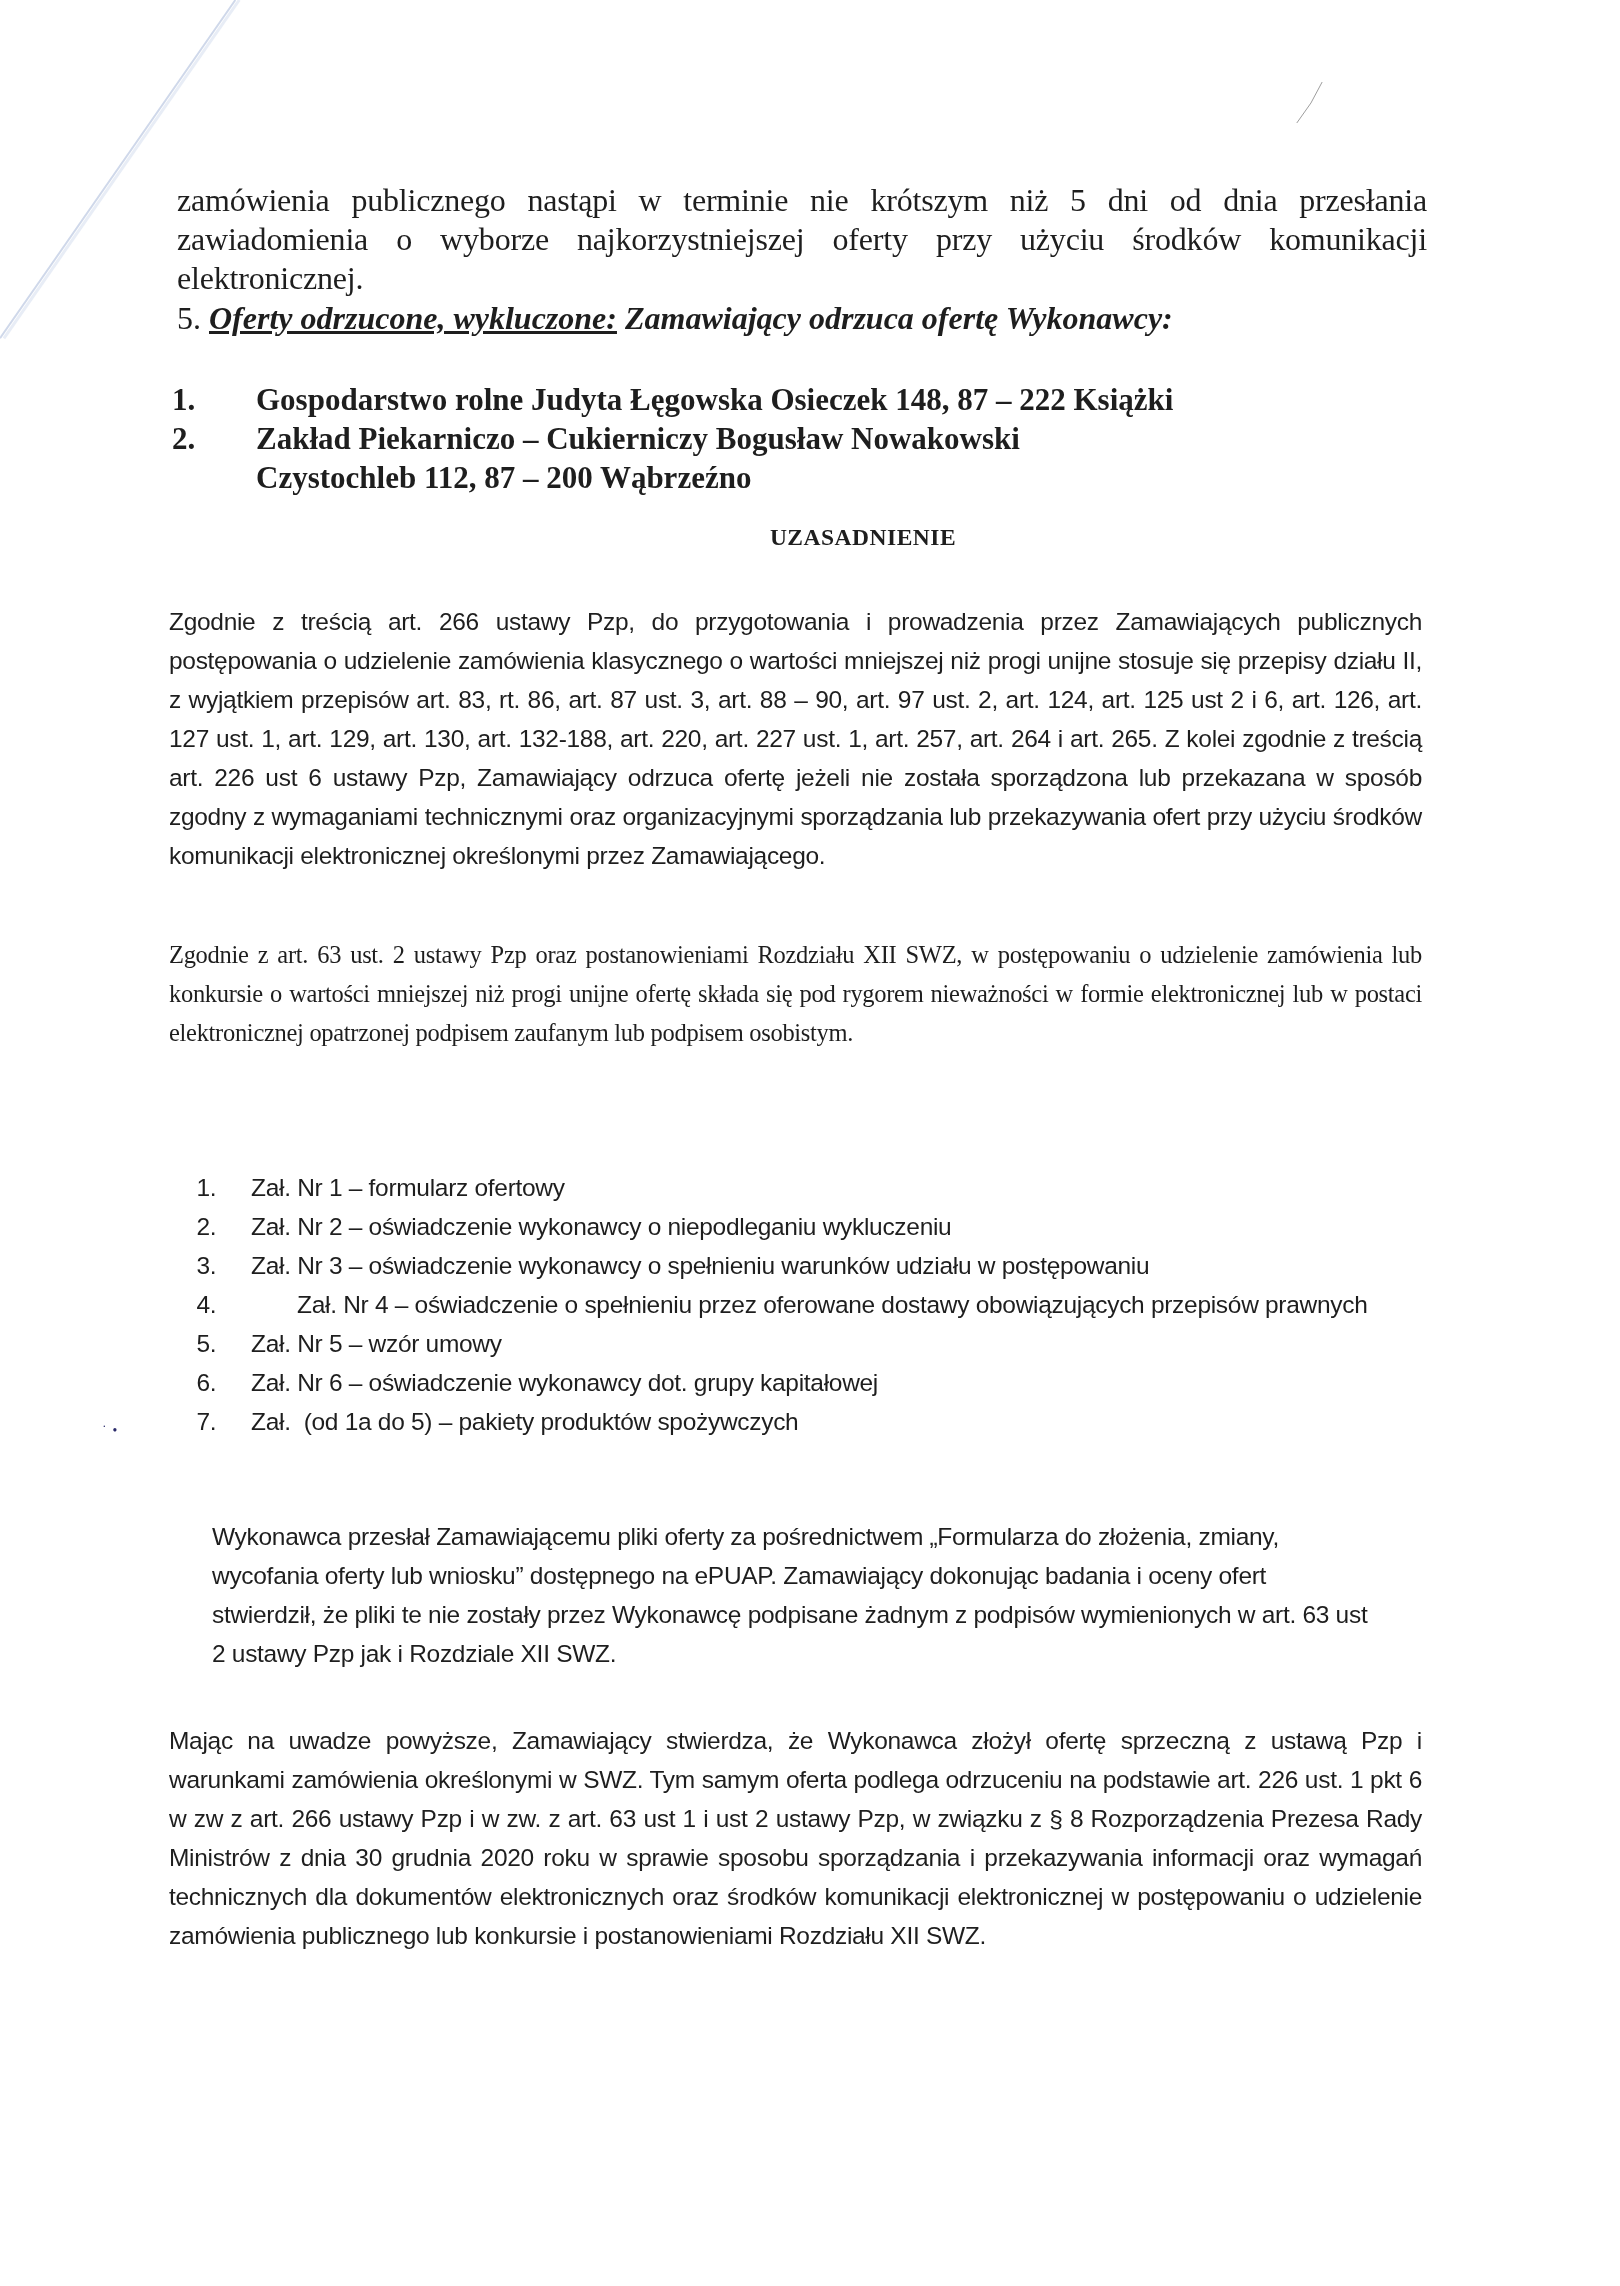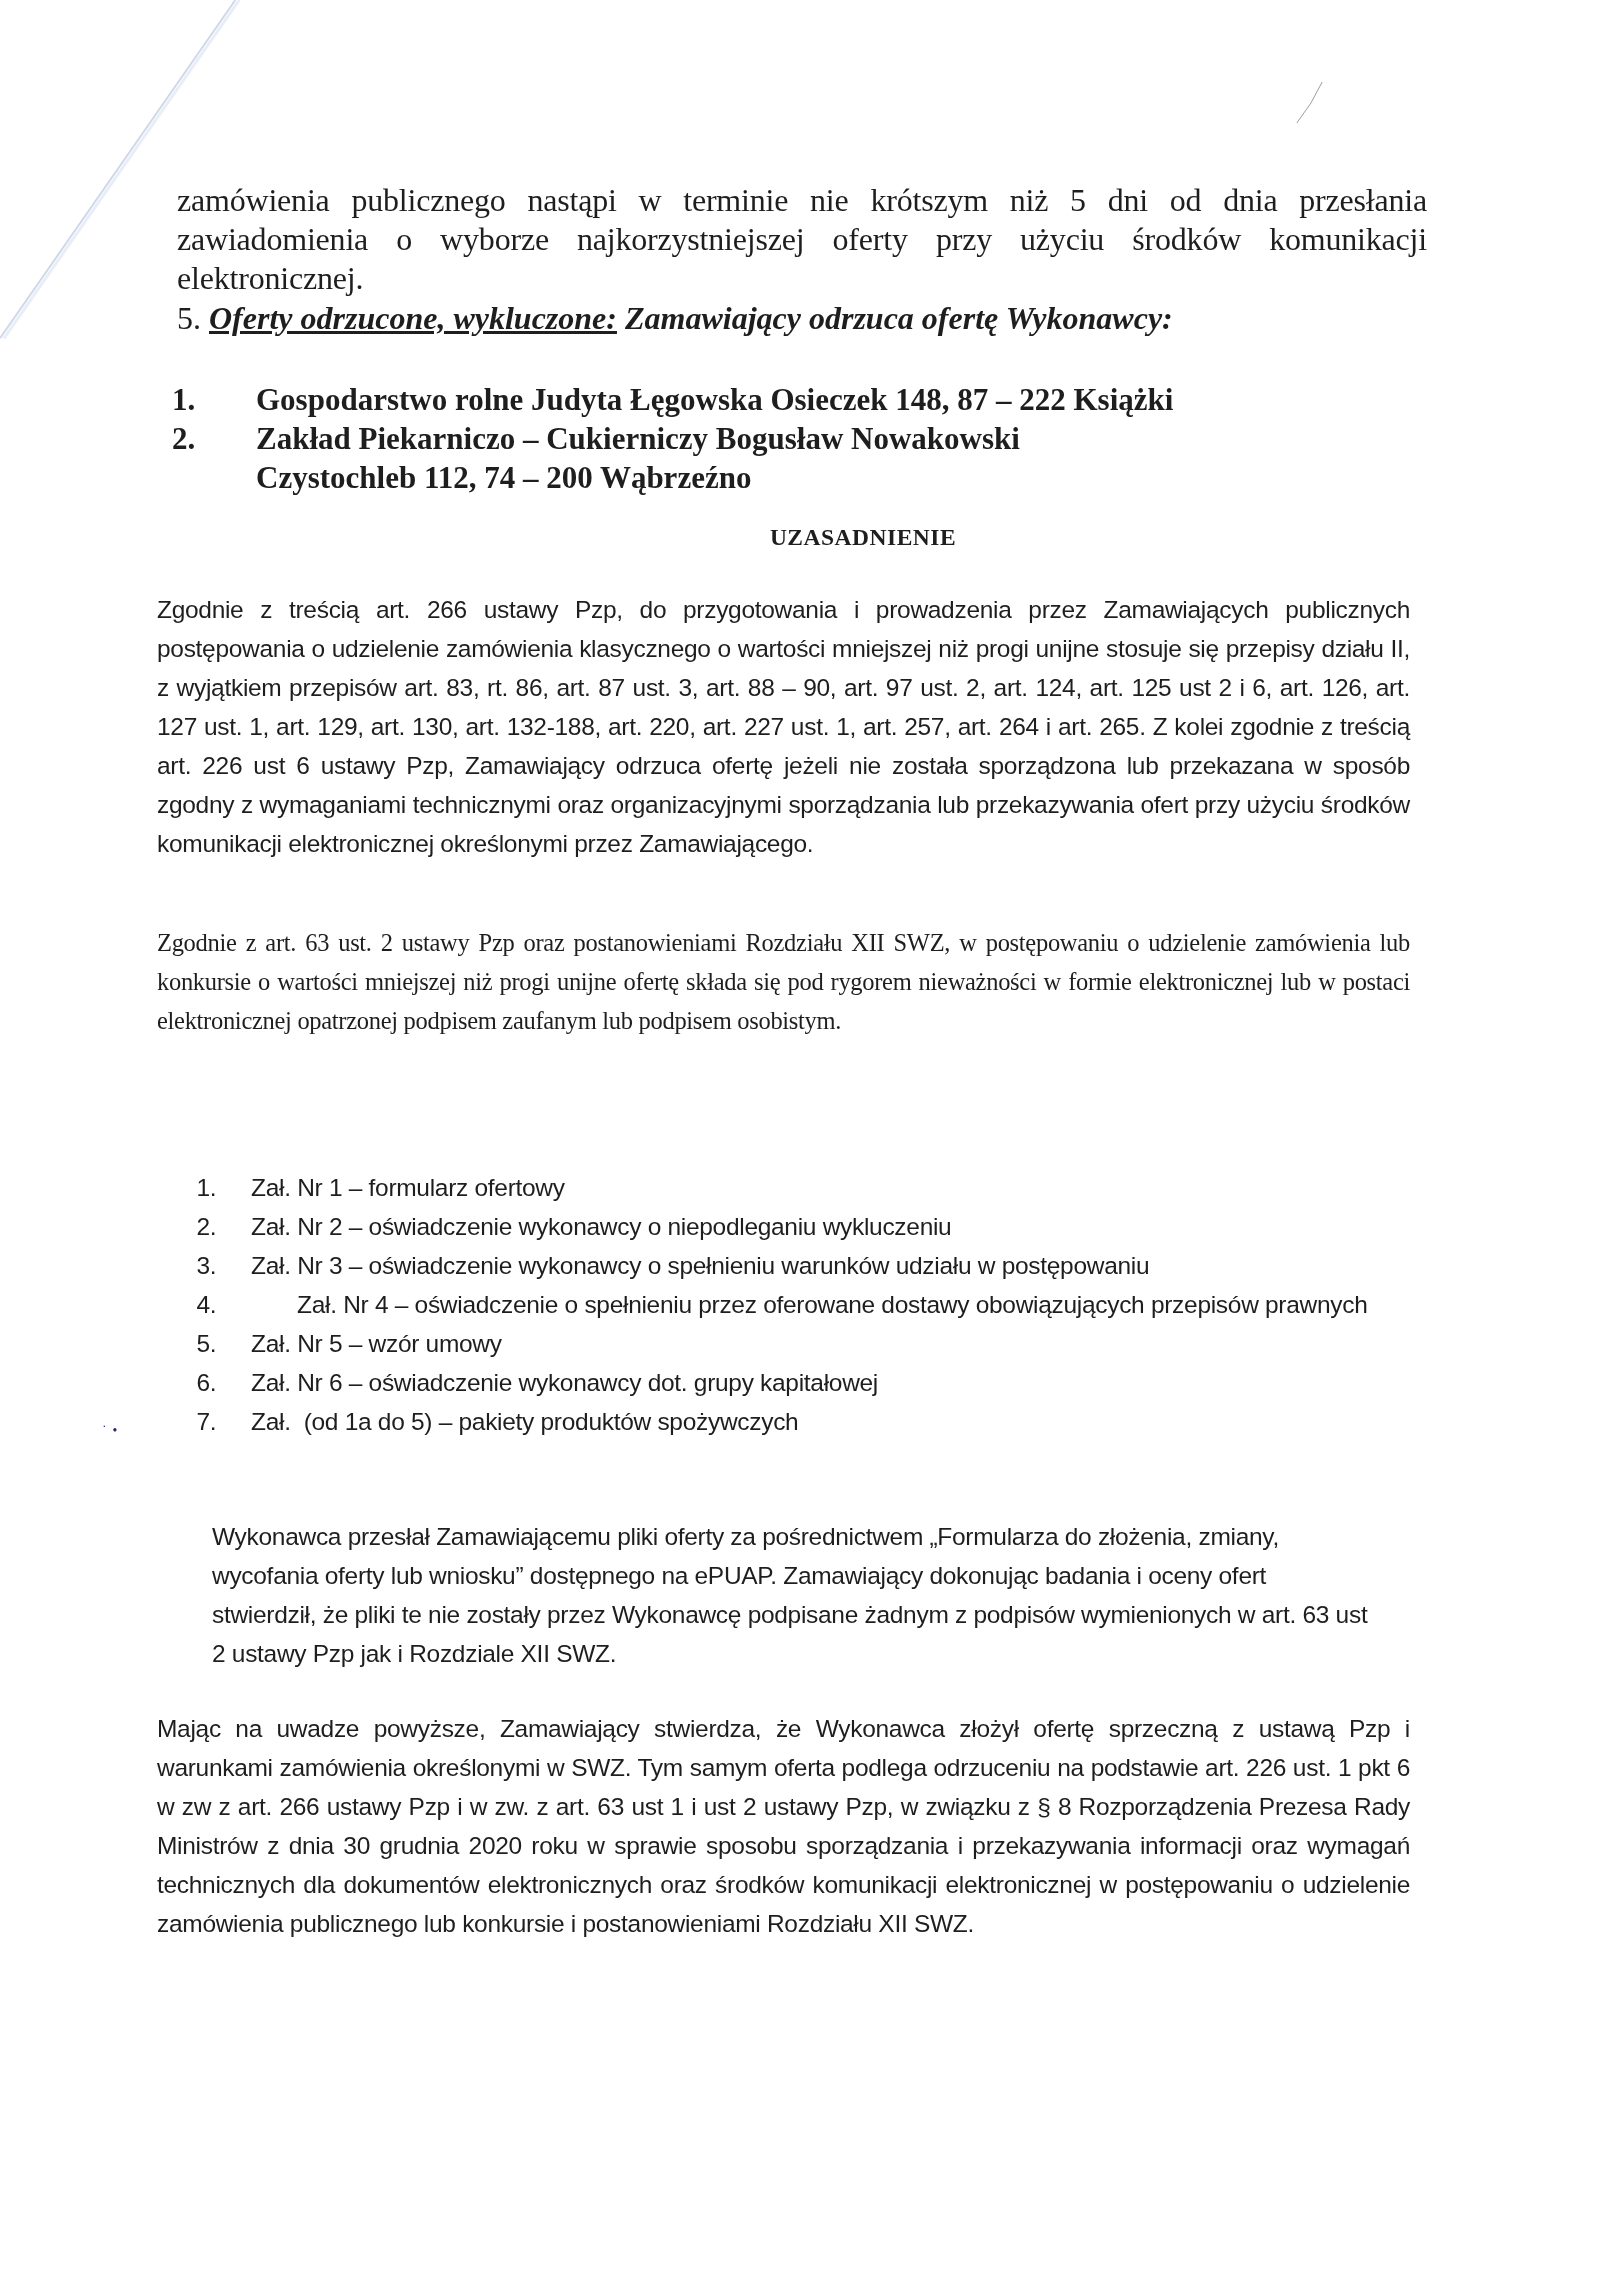--- a/index.html
+++ b/index.html
@@ -88,21 +88,21 @@
     }
 
     
     .body-par {
       position: absolute;
       left: 153px;
       width: 1253px;
       font-size: 24.5px;
       line-height: 39px;
       text-align: justify;
-      margin: 4px;
+      margin: 16px;
       letter-spacing: -0.3px;
     }
     .p1 { top: 586px; }
     .p2 { top: 919px; font-family: Liberation Serif, serif; }
     .p3 { top: 1106px; }
 
     .files-list {
       position: absolute;
       left: 173px; top: 1168px;
       width: 1235px;
@@ -153,21 +153,21 @@
     <span class="rest">Zamawiający odrzuca ofertę Wykonawcy:</span>
   </div>
 
   <ol class="rejected-list serif">
     <li>
       <span class="n">1.</span>
       <span class="t">Gospodarstwo rolne Judyta Łęgowska Osieczek 148, 87 – 222 Książki</span>
     </li>
     <li>
       <span class="n">2.</span>
-      <span class="t" style="max-width:902px;">Zakład Piekarniczo – Cukierniczy Bogusław Nowakowski Czystochleb 112, 74 – 200 Wąbrzeźno</span>
+      <span class="t" style="max-width:902px;">Zakład Piekarniczo – Cukierniczy Bogusław Nowakowski Czystochleb 112, 87 – 200 Wąbrzeźno</span>
     </li>
   </ol>
 
   <div class="heading serif">UZASADNIENIE</div>
 
   <p class="body-par p1 sans">Zgodnie z treścią art. 266 ustawy Pzp, do przygotowania i prowadzenia przez Zamawiających publicznych postępowania o udzielenie zamówienia klasycznego o wartości mniejszej niż progi unijne stosuje się przepisy działu II, z wyjątkiem przepisów art. 83, rt. 86, art. 87 ust. 3, art. 88 – 90, art. 97 ust. 2, art. 124, art. 125 ust 2 i 6, art. 126, art. 127 ust. 1, art. 129, art. 130, art. 132-188, art. 220, art. 227 ust. 1, art. 257, art. 264 i art. 265. Z kolei zgodnie z treścią art. 226 ust 6 ustawy Pzp, Zamawiający odrzuca ofertę jeżeli nie została sporządzona lub przekazana w sposób zgodny z wymaganiami technicznymi oraz organizacyjnymi sporządzania lub przekazywania ofert przy użyciu środków komunikacji elektronicznej określonymi przez Zamawiającego.</p>
 
   <p class="body-par p2 sans">Zgodnie z art. 63 ust. 2 ustawy Pzp oraz postanowieniami Rozdziału XII SWZ, w postępowaniu o udzielenie zamówienia lub konkursie o wartości mniejszej niż progi unijne ofertę składa się pod rygorem nieważności w formie elektronicznej lub w postaci elektronicznej opatrzonej podpisem zaufanym lub podpisem osobistym.</p>
 
 

